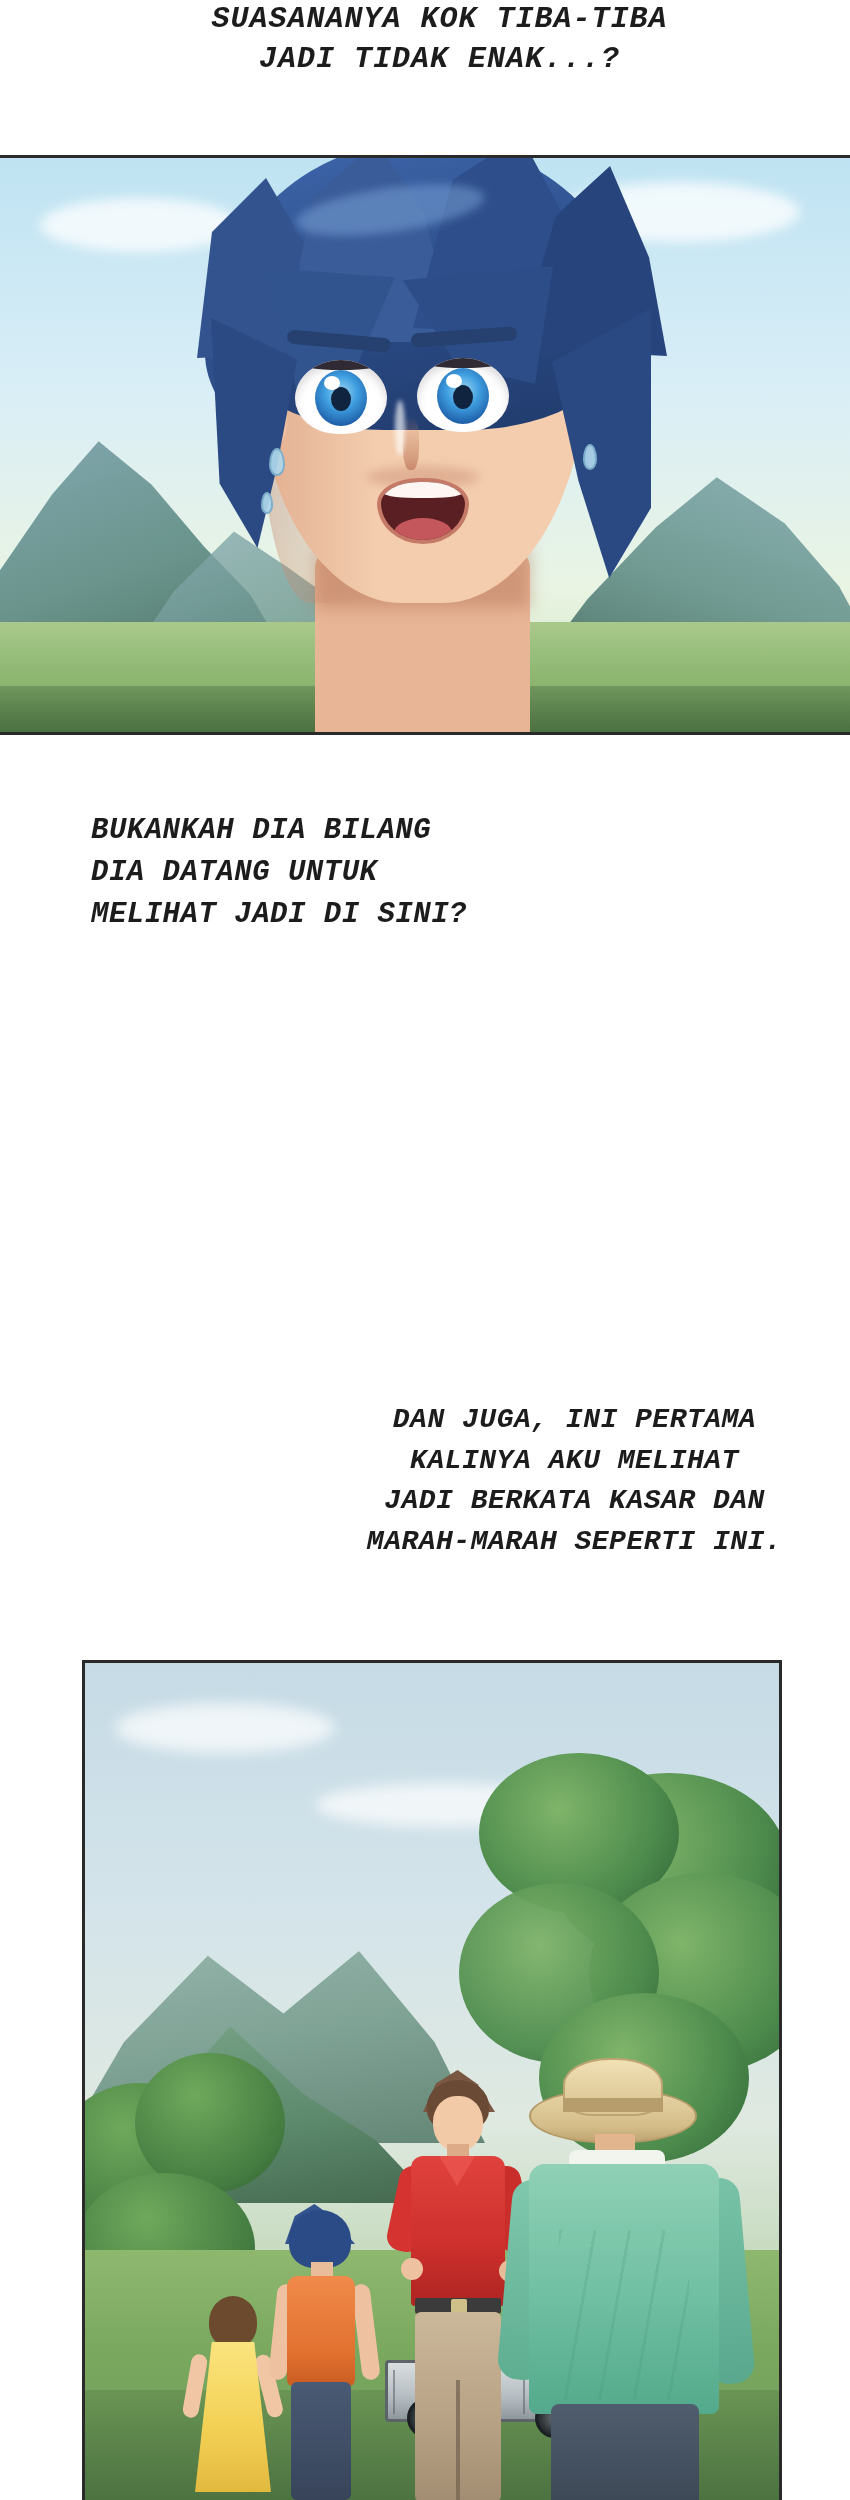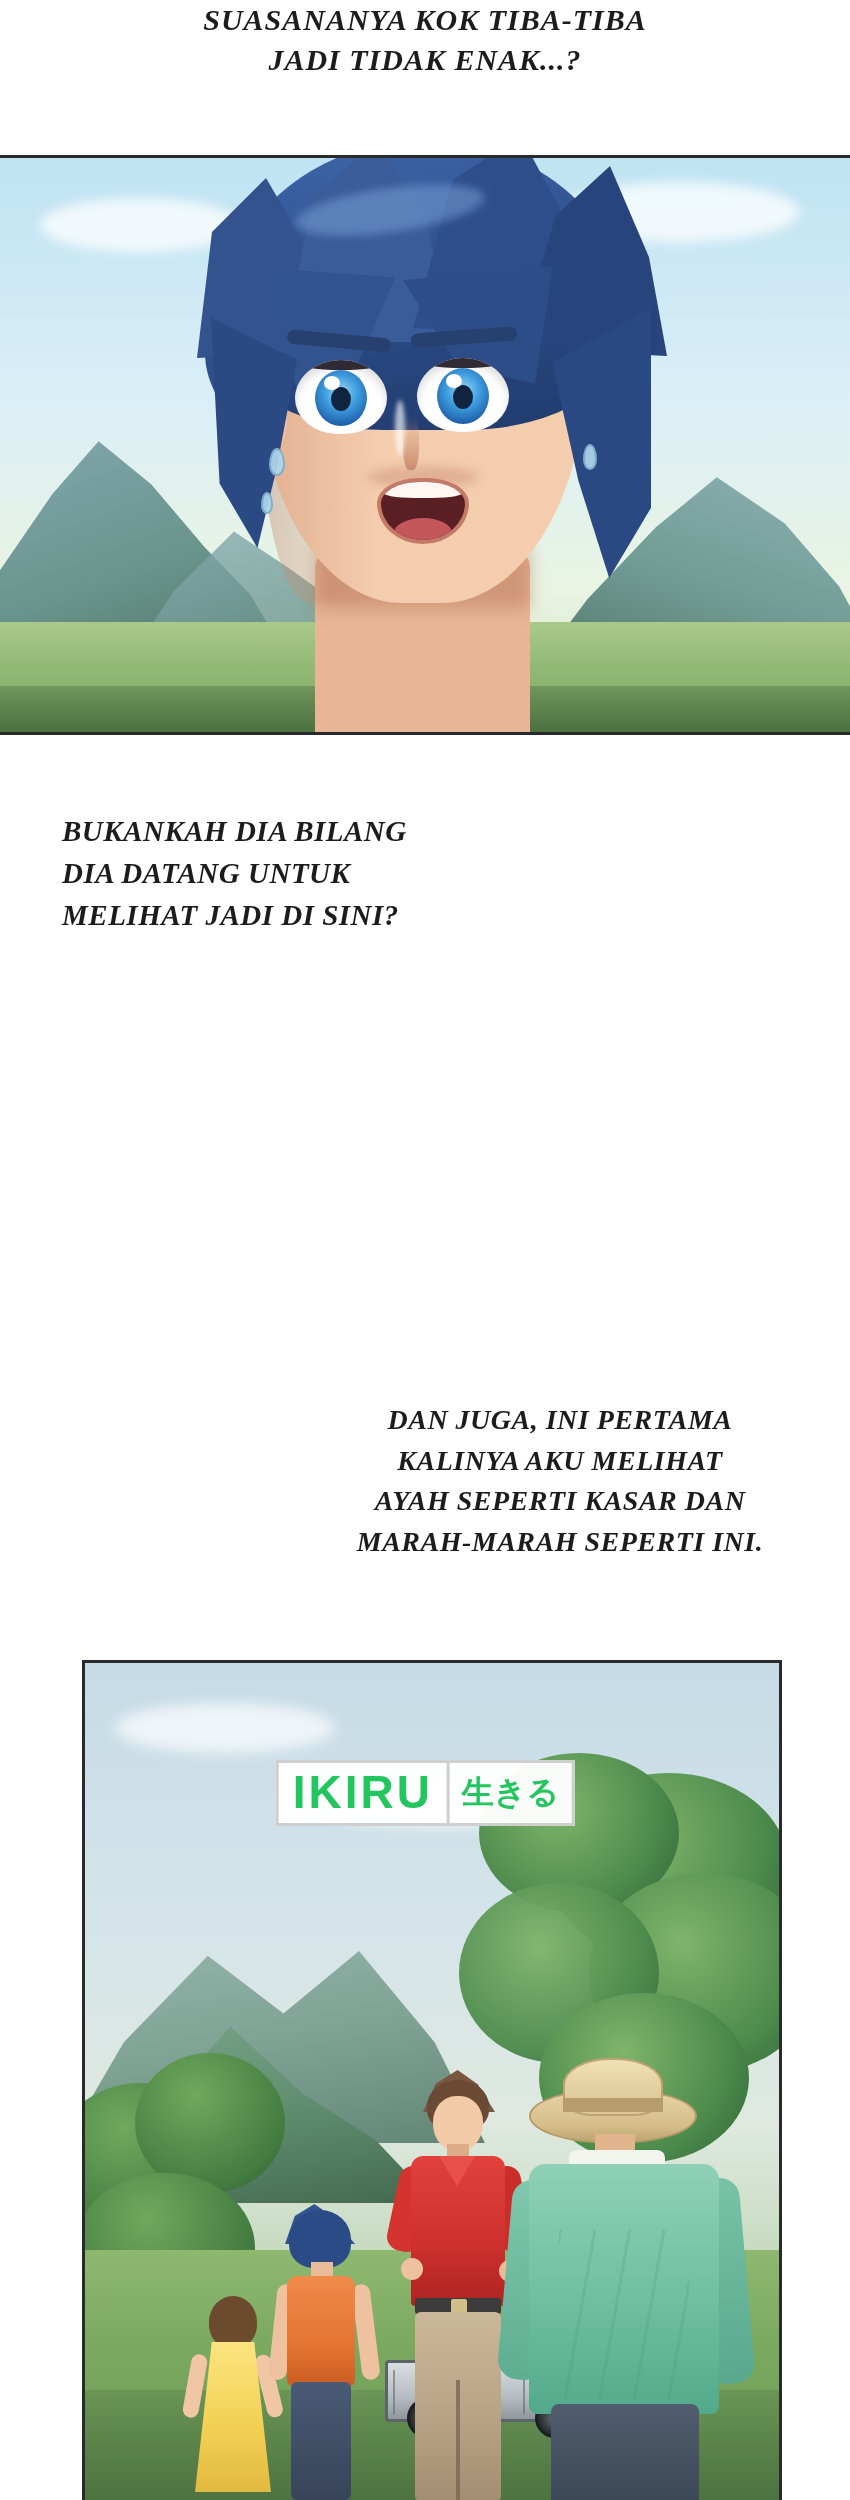--- a/index.html
+++ b/index.html
@@ -18,27 +18,28 @@
   .page {
     position: relative;
     width: 850px;
     height: 2500px;
     background: #ffffff;
   }
 
   
   .narration {
     position: absolute;
-    font-family: Liberation Serif, serif;
+    font-family: Liberation Mono, monospace;
     font-weight: bold;
     font-style: italic;
     color: #1c1c1c;
     letter-spacing: 0.5px;
     line-height: 1.32;
     white-space: pre-line;
+    padding-left: 29px;
   }
   .narr-top {
     top: 0px;
     left: 0;
     width: 850px;
     text-align: center;
     font-size: 30px;
     letter-spacing: 1px;
   }
   .narr-2 {
@@ -796,21 +797,21 @@
       <div class="sweat sweat-3"></div>
     </div>
   </div>
 
   <div class="narration narr-2">BUKANKAH DIA BILANG
 DIA DATANG UNTUK
 MELIHAT JADI DI SINI?</div>
 
   <div class="narration narr-3">DAN JUGA, INI PERTAMA
 KALINYA AKU MELIHAT
-AYAH SEPERTI KASAR DAN
+JADI BERKATA KASAR DAN
 MARAH-MARAH SEPERTI INI.</div>
 
   <div class="panel panel-2">
     <div class="p2-sky"></div>
     <div class="p2-cloud" style="left:30px; top:40px; width:220px; height:50px;"></div>
     <div class="p2-cloud" style="left:230px; top:120px; width:260px; height:44px;"></div>
     <div class="p2-mtn-far"></div>
     <div class="p2-mtn-mid"></div>
 
     <div class="p2-tree">
@@ -880,19 +881,14 @@
       <div class="h-neck"></div>
       <div class="h-collar"></div>
       <div class="h-arm-l"></div>
       <div class="h-arm-r"></div>
       <div class="h-shirt"></div>
       <div class="h-shirt-fold"></div>
       <div class="h-pants"></div>
     </div>
   </div>
 
-  <div class="logo">
-    <div class="logo-main">IKIRU</div>
-    <div class="logo-div"></div>
-    <div class="logo-jp">生きる</div>
-  </div>
 
 </div>
 
 </body></html>

